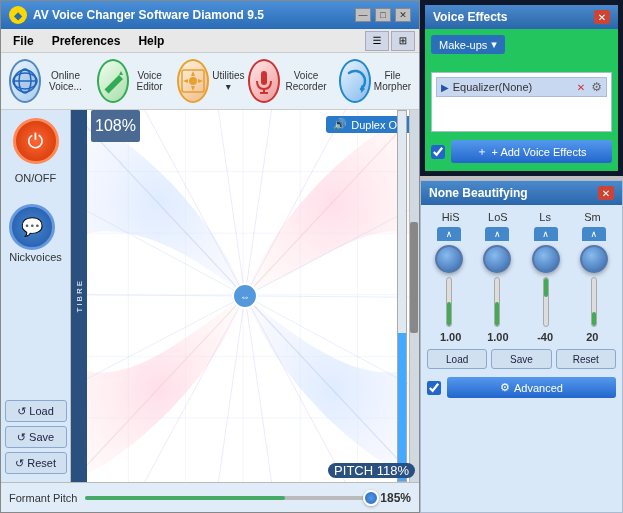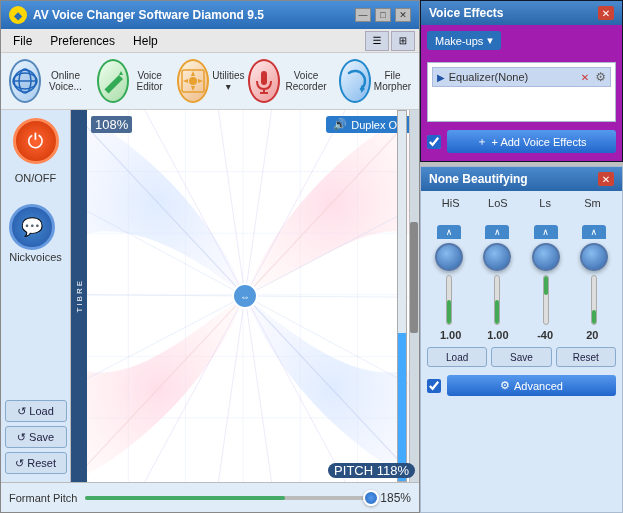--- a/index.html
+++ b/index.html
@@ -74,20 +74,21 @@
       align-items: center;
       padding: 0 4px;
       border-bottom: 1px solid #ccc;
       gap: 2px;
     }
     .menu-item {
       padding: 2px 8px;
       font-size: 12px;
       cursor: pointer;
       border-radius: 2px;
+      font-weight: bold;
     }
     .toolbar-btns {
       display: flex;
       gap: 2px;
       margin-left: auto;
     }
     .toolbar-btn {
       width: 24px;
       height: 20px;
       background: #d0d8e8;
@@ -226,26 +227,26 @@
       font-size: 11px;
       padding: 2px 8px;
       border-radius: 3px;
       display: flex;
       align-items: center;
       gap: 4px;
     }
 
     .percent-badge {
       position: absolute;
-      top: 6px;
+      top: 0;
       left: 20px;
       background: rgba(42,80,128,0.85);
       color: white;
-      font-size: 13px;
-      padding: 1px 4px;
+      font-size: 16px;
+      padding: 7px 4px;
       border-radius: 2px;
     }
 
     .scroll-bar {
       position: absolute;
       right: 0;
       top: 0;
       bottom: 0;
       width: 10px;
       background: #d0d8e0;
@@ -334,40 +335,40 @@
       height: 16px;
       border-radius: 50%;
       background: radial-gradient(circle, #5599ee, #2266bb);
       border: 2px solid white;
       box-shadow: 0 1px 3px rgba(0,0,0,0.3);
       cursor: pointer;
     }
     .formant-value {
       font-size: 12px;
       color: #333;
-      font-weight: normal;
+      font-weight: bold;
       min-width: 32px;
       text-align: right;
     }
 
     
     .right-panels {
       position: absolute;
       left: 420px;
       top: 0;
       width: 203px;
       height: 513px;
       display: flex;
       flex-direction: column;
       gap: 0;
     }
 
     .voice-effects-panel {
-      background: #a21caf;
-      border: 1px solid #0f172a;
+      background: #22c55e;
+      border: 5px solid #0f172a;
       flex: 0 0 auto;
     }
 
     .panel-title-bar {
       background: linear-gradient(to bottom, #4a8acc, #2a66aa);
       color: white;
       height: 24px;
       display: flex;
       align-items: center;
       padding: 0 8px;
@@ -397,21 +398,21 @@
       background: #2a6fba;
       color: white;
       border: none;
       padding: 3px 8px;
       font-size: 11px;
       cursor: pointer;
       border-radius: 3px;
       display: flex;
       align-items: center;
       gap: 4px;
-      margin-bottom: 6px;
+      margin-bottom: 12px;
     }
 
     .effects-list {
       background: white;
       border: 1px solid #aabbd0;
       min-height: 60px;
       padding: 4px;
       margin-bottom: 6px;
     }
 
@@ -479,21 +480,21 @@
       margin-top: 4px;
     }
 
     .beautify-body {
       padding: 6px;
     }
 
     .sliders-header {
       display: flex;
       justify-content: space-around;
-      margin-bottom: 16px;
+      margin-bottom: 4px;
     }
     .slider-col-label {
       font-size: 11px;
       color: #333;
       text-align: center;
       width: 42px;
     }
 
     .sliders-row {
       display: flex;

